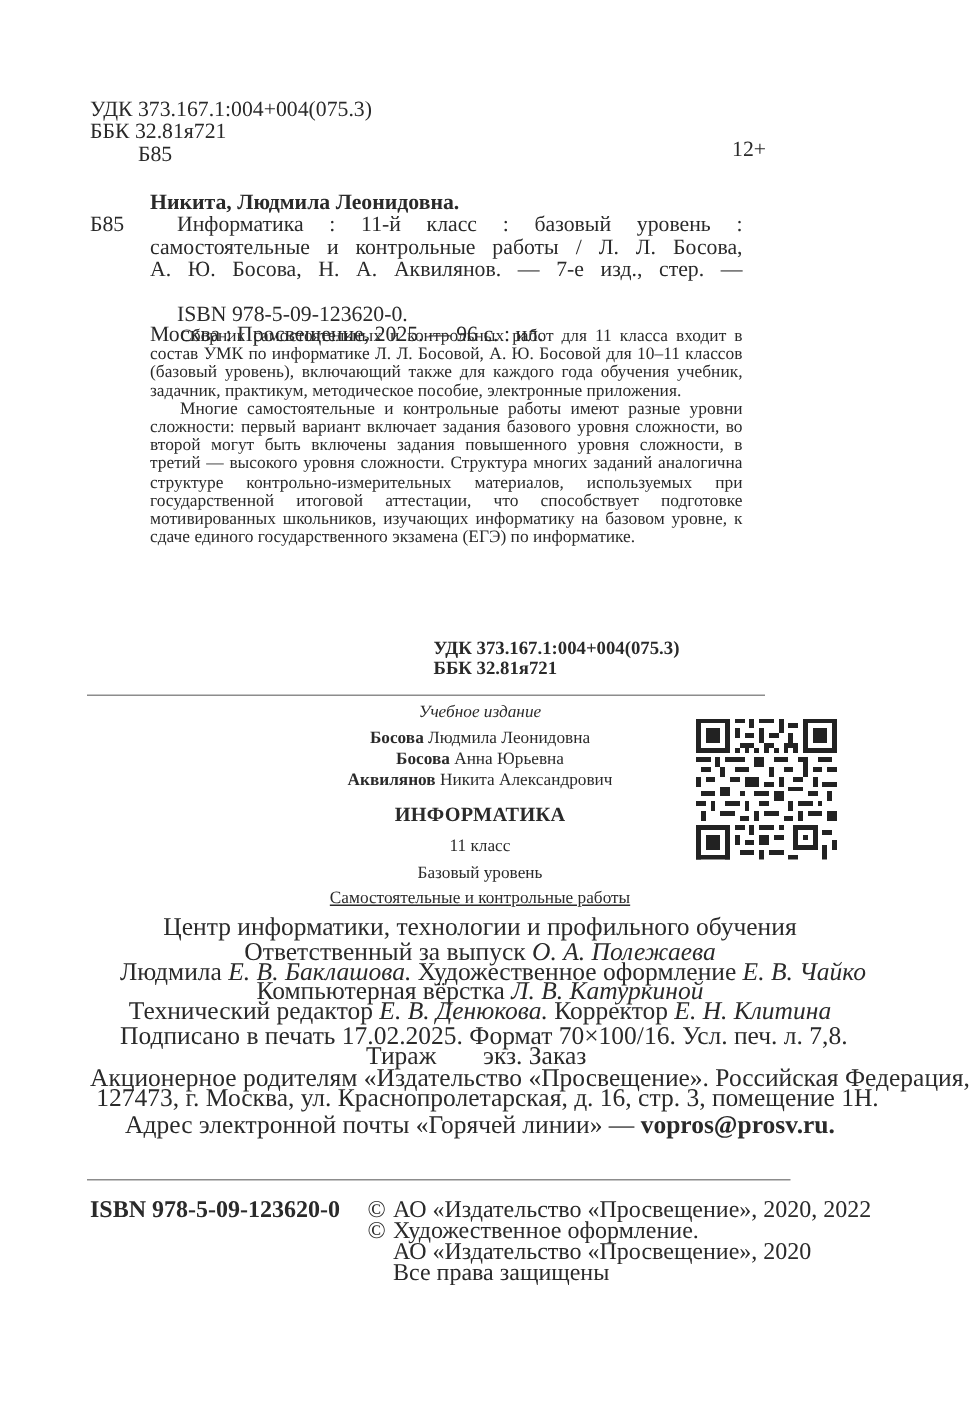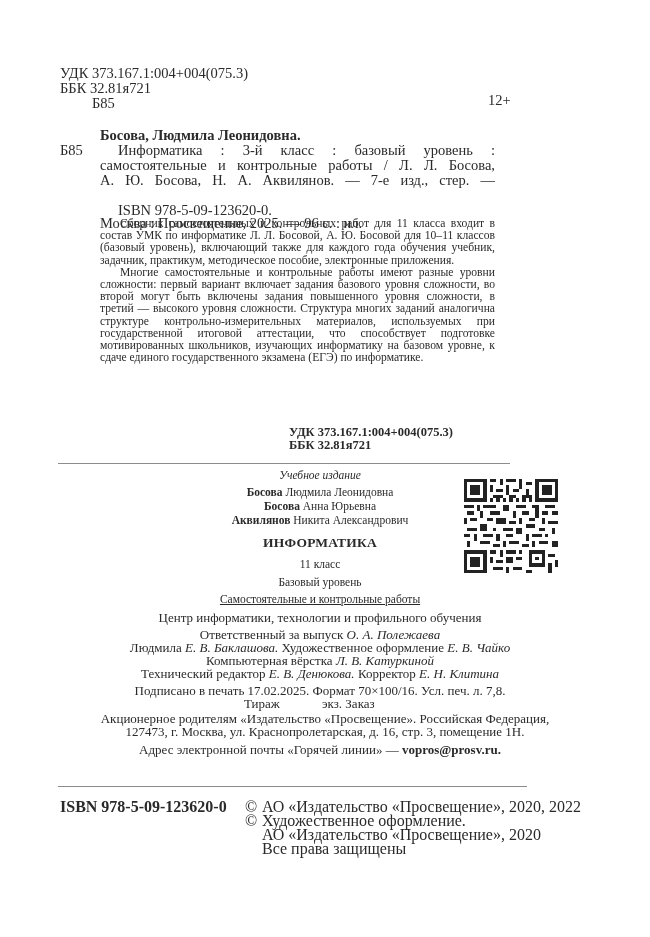--- a/index.html
+++ b/index.html
@@ -19,37 +19,37 @@
   .card-just { text-align: justify; text-align-last: justify; white-space: normal; }
   .annot { font-size: 11.6px; line-height: 12.2px; white-space: normal; text-align: justify; }
   .annot p { margin: 0; }
   .annot .ind { text-indent: 20px; }
   .udk2 { font-size: 12.5px; line-height: 12.6px; font-weight: bold; }
 
   .hr { position: absolute; height: 1px; background: #8c8c8c; }
 
   .center { text-align: center; }
   .mid { font-size: 11.5px; line-height: 14px; }
-  .mid2 { font-size: 13px; line-height: 12.6px; }
+  .mid2 { font-size: 17px; line-height: 12.6px; }
   .title-big { font-size: 13.5px; font-weight: bold; letter-spacing: 0.2px; }
 
   .qr { position: absolute; left: 464px; top: 479px; width: 94px; height: 94px; }
   .bottom { font-size: 16px; line-height: 13.4px; }
 </style>
 </head>
 <body>
 
 <div class="abs top ser" style="left:60px; top:66px;">УДК 373.167.1:004+004(075.3)</div>
 <div class="abs top ser" style="left:60px; top:81px;">ББК 32.81я721</div>
 <div class="abs top ser" style="left:92px; top:96px;">Б85</div>
 <div class="abs top ser" style="left:488px; top:66px;margin-top:27px;">12+</div>
 
-<div class="abs card ser b" style="left:100px; top:128px;">Босова, Людмила Леонидовна.</div>
+<div class="abs card ser b" style="left:100px; top:128px;">Никита, Людмила Леонидовна.</div>
 <div class="abs card ser" style="left:60px; top:143px;">Б85</div>
-<div class="abs card ser card-just" style="left:118px; top:143px; width:377px;">Информатика : 3-й класс : базовый уровень :</div>
+<div class="abs card ser card-just" style="left:118px; top:143px; width:377px;">Информатика : 11-й класс : базовый уровень :</div>
 <div class="abs card ser card-just" style="left:100px; top:158px; width:395px;">самостоятельные и контрольные работы / Л. Л. Босова,</div>
 <div class="abs card ser card-just" style="left:100px; top:173px; width:395px;">А. Ю. Босова, Н. А. Аквилянов. — 7-е изд., стер. —</div>
 <div class="abs card ser" style="left:100px; top:188px;margin-top:28px;">Москва : Просвещение, 2025. — 96 с. : ил.</div>
 <div class="abs card ser" style="left:118px; top:203px;">ISBN 978-5-09-123620-0.</div>
 
 <div class="abs annot ser" style="left:100px; top:218px; width:395px;">
   <p class="ind">Сборник самостоятельных и контрольных работ для 11 класса входит в состав УМК по информатике Л. Л. Босовой, А. Ю. Босовой для 10–11 классов (базовый уровень), включающий также для каждого года обучения учебник, задачник, практикум, методическое пособие, электронные приложения.</p>
   <p class="ind">Многие самостоятельные и контрольные работы имеют разные уровни сложности: первый вариант включает задания базового уровня сложности, во второй могут быть включены задания повышенного уровня сложности, в третий — высокого уровня сложности. Структура многих заданий аналогична структуре контрольно-измерительных материалов, используемых при государственной итоговой аттестации, что способствует подготовке мотивированных школьников, изучающих информатику на базовом уровне, к сдаче единого государственного экзамена (ЕГЭ) по информатике.</p>
 </div>
 

